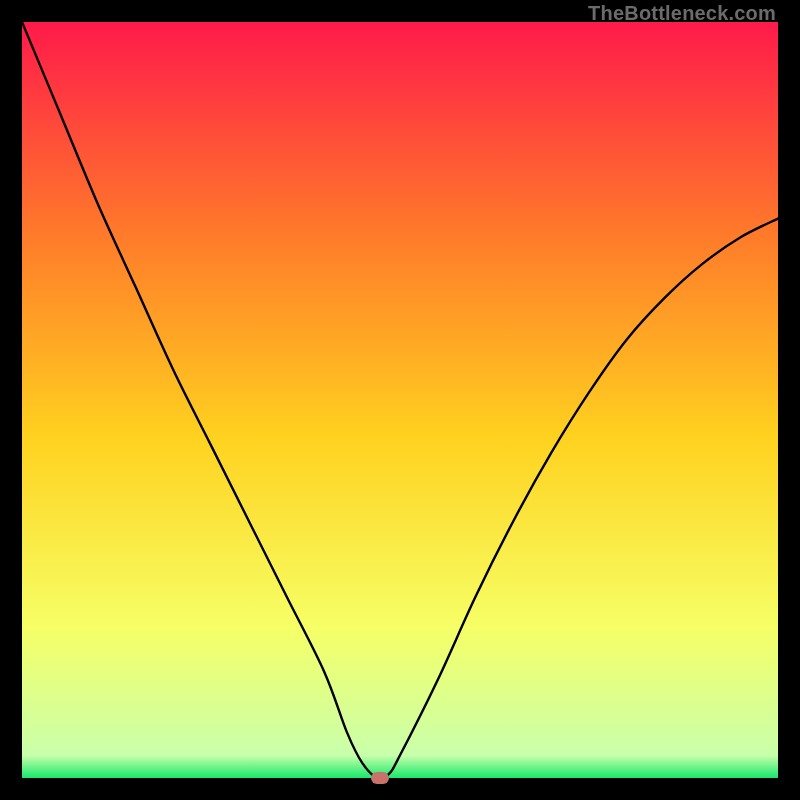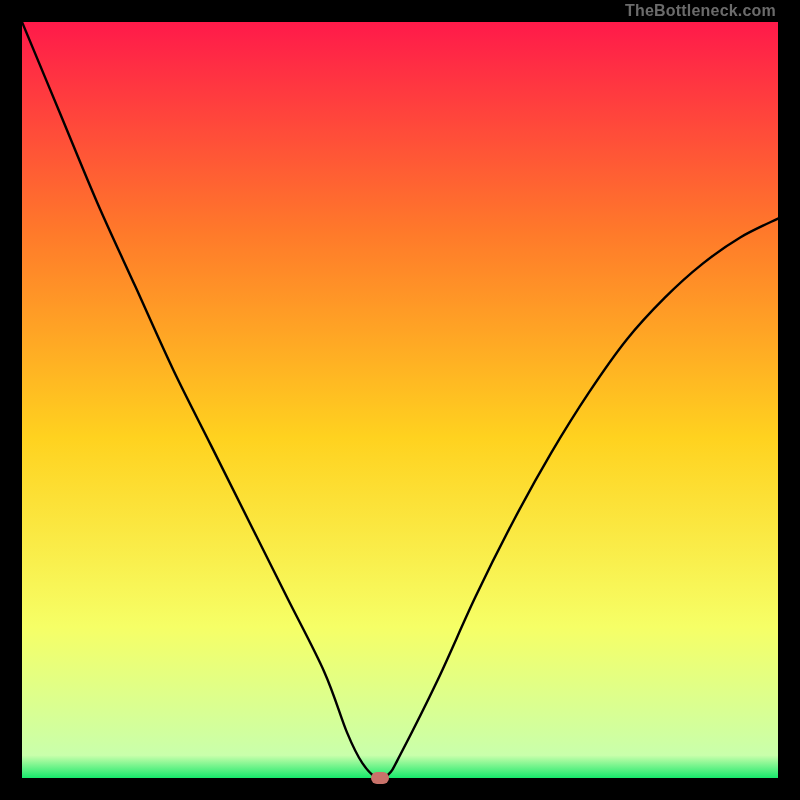--- a/index.html
+++ b/index.html
@@ -26,21 +26,21 @@
     position: absolute;
     inset: 0;
     width: 100%;
     height: 100%;
   }
   .watermark {
     position: absolute;
     top: 2px;
     right: 24px;
     font-family: Arial, Helvetica, sans-serif;
-    font-size: 16px;
+    font-size: 20px;
     font-weight: 600;
     color: #6b6b6b;
     letter-spacing: 0.2px;
     user-select: none;
   }
   .marker {
     position: absolute;
     width: 18px;
     height: 12px;
     border-radius: 6px;

